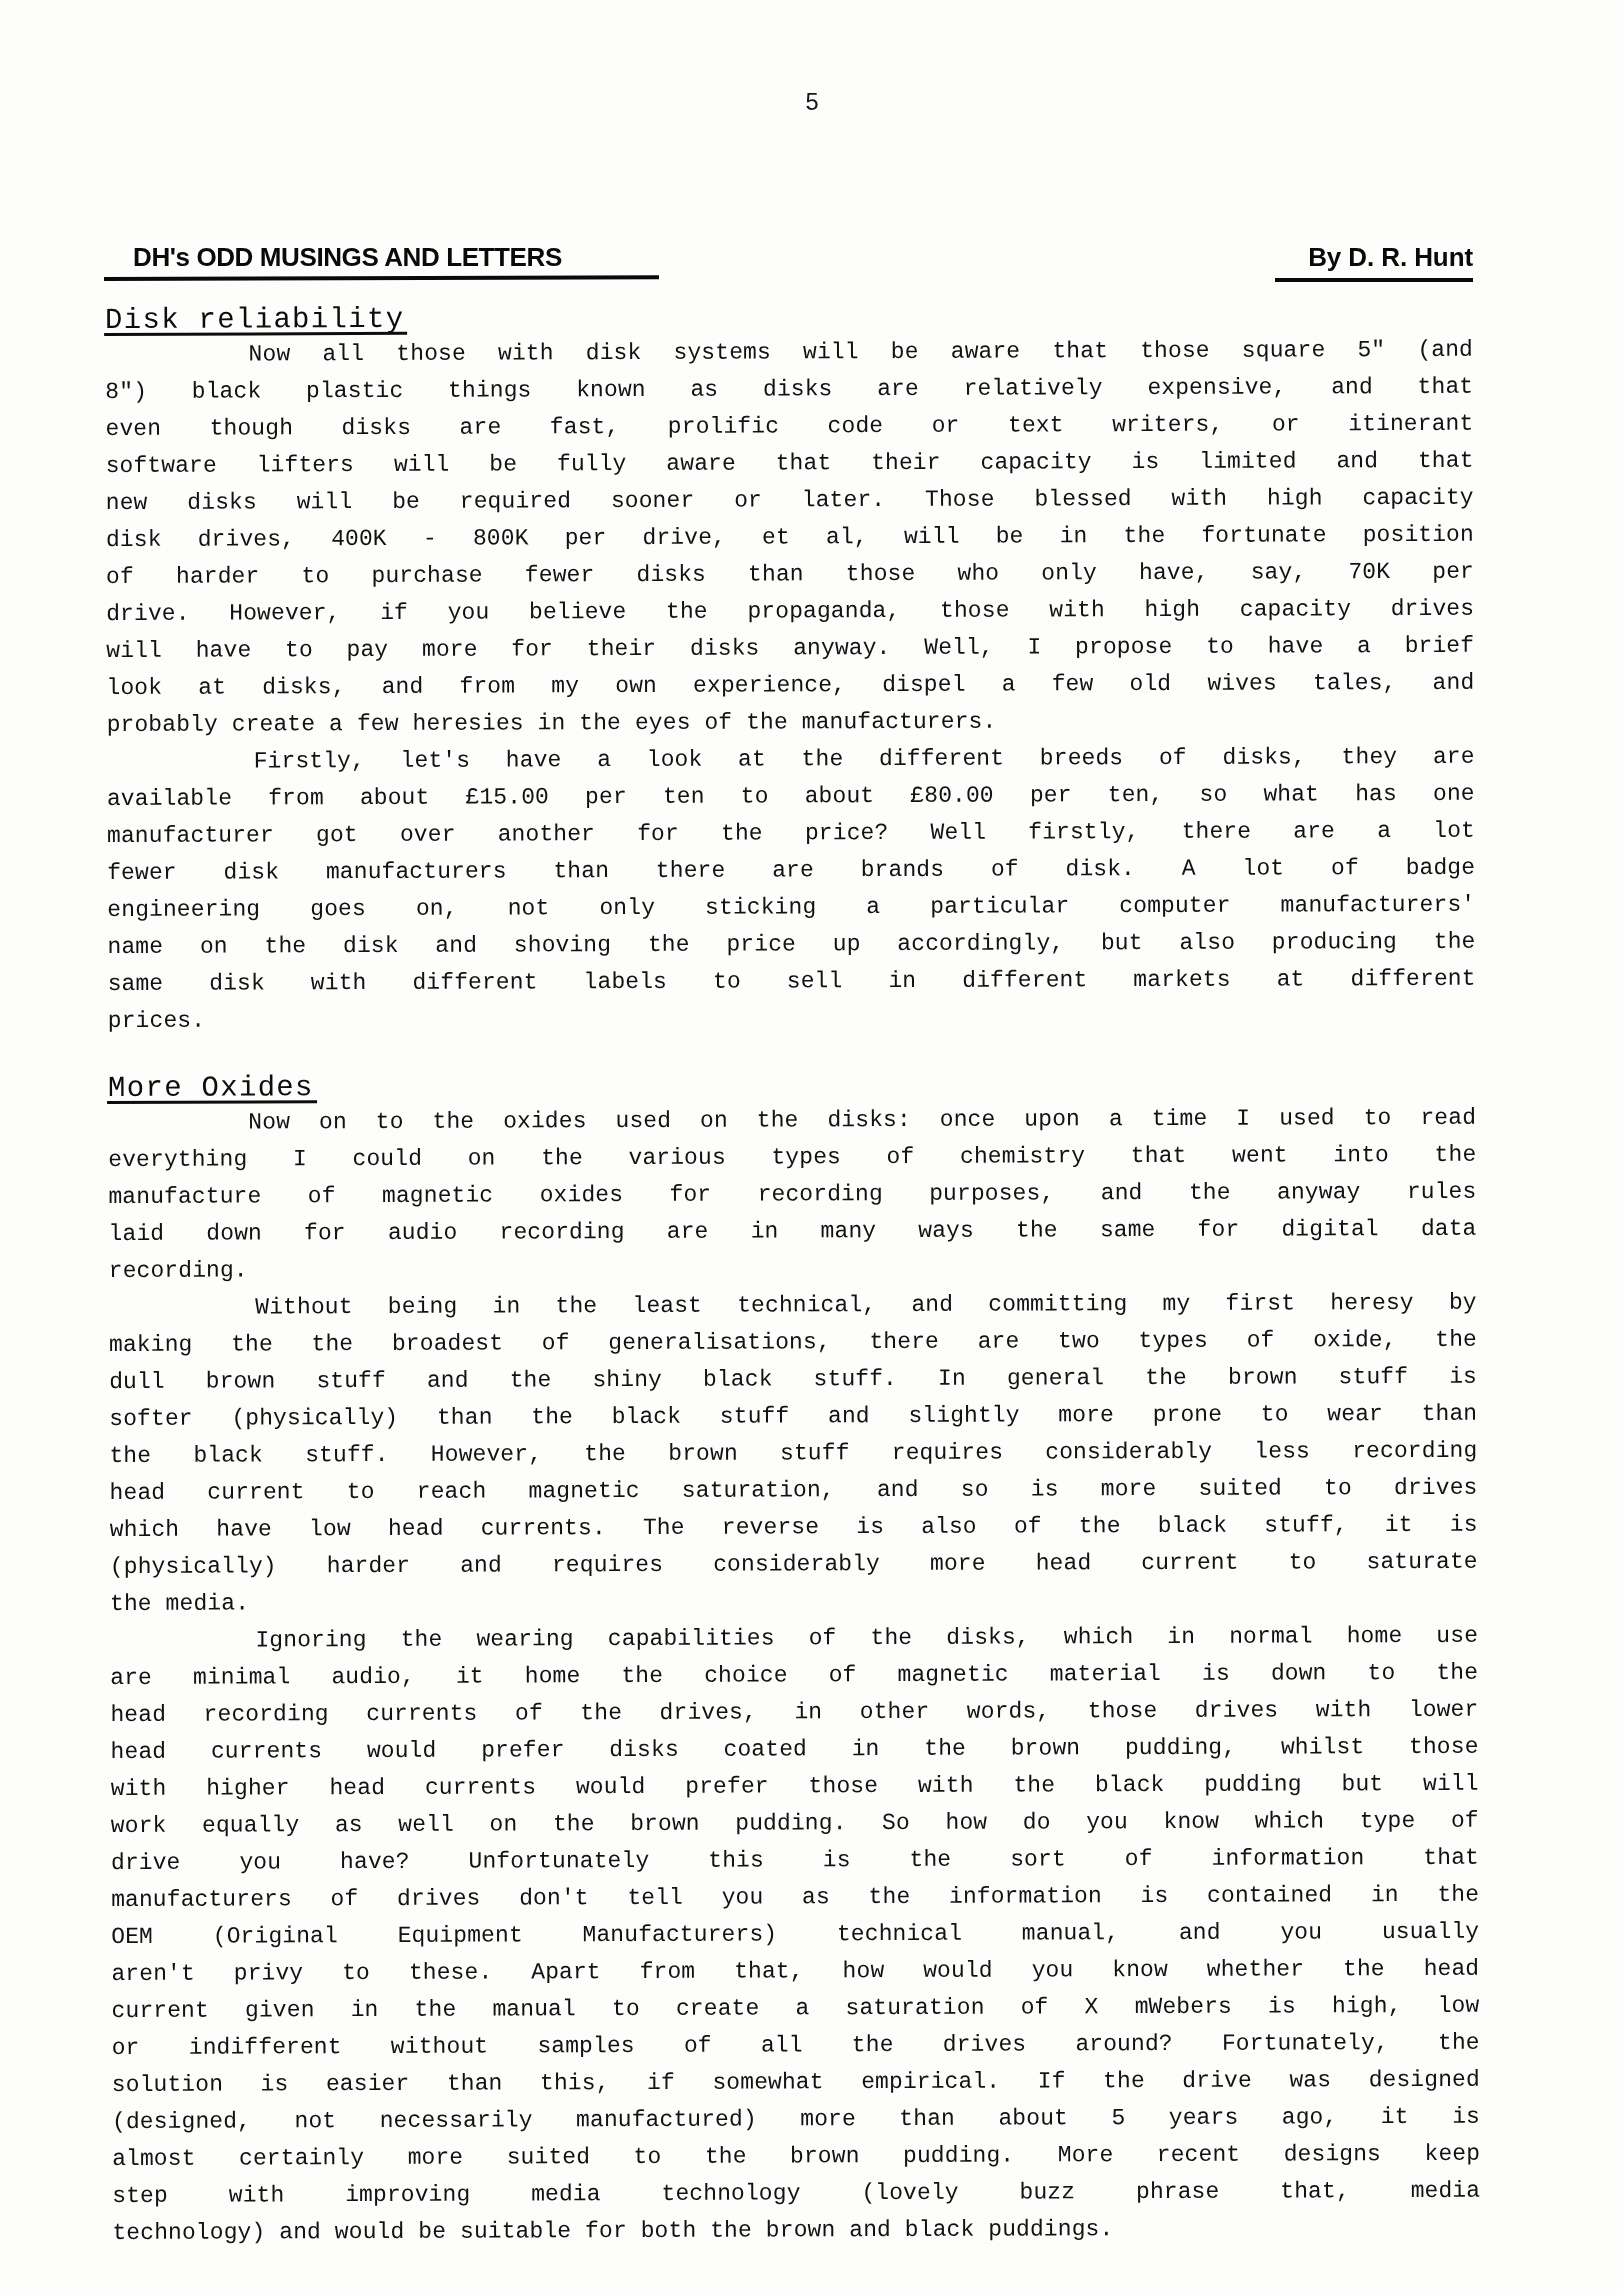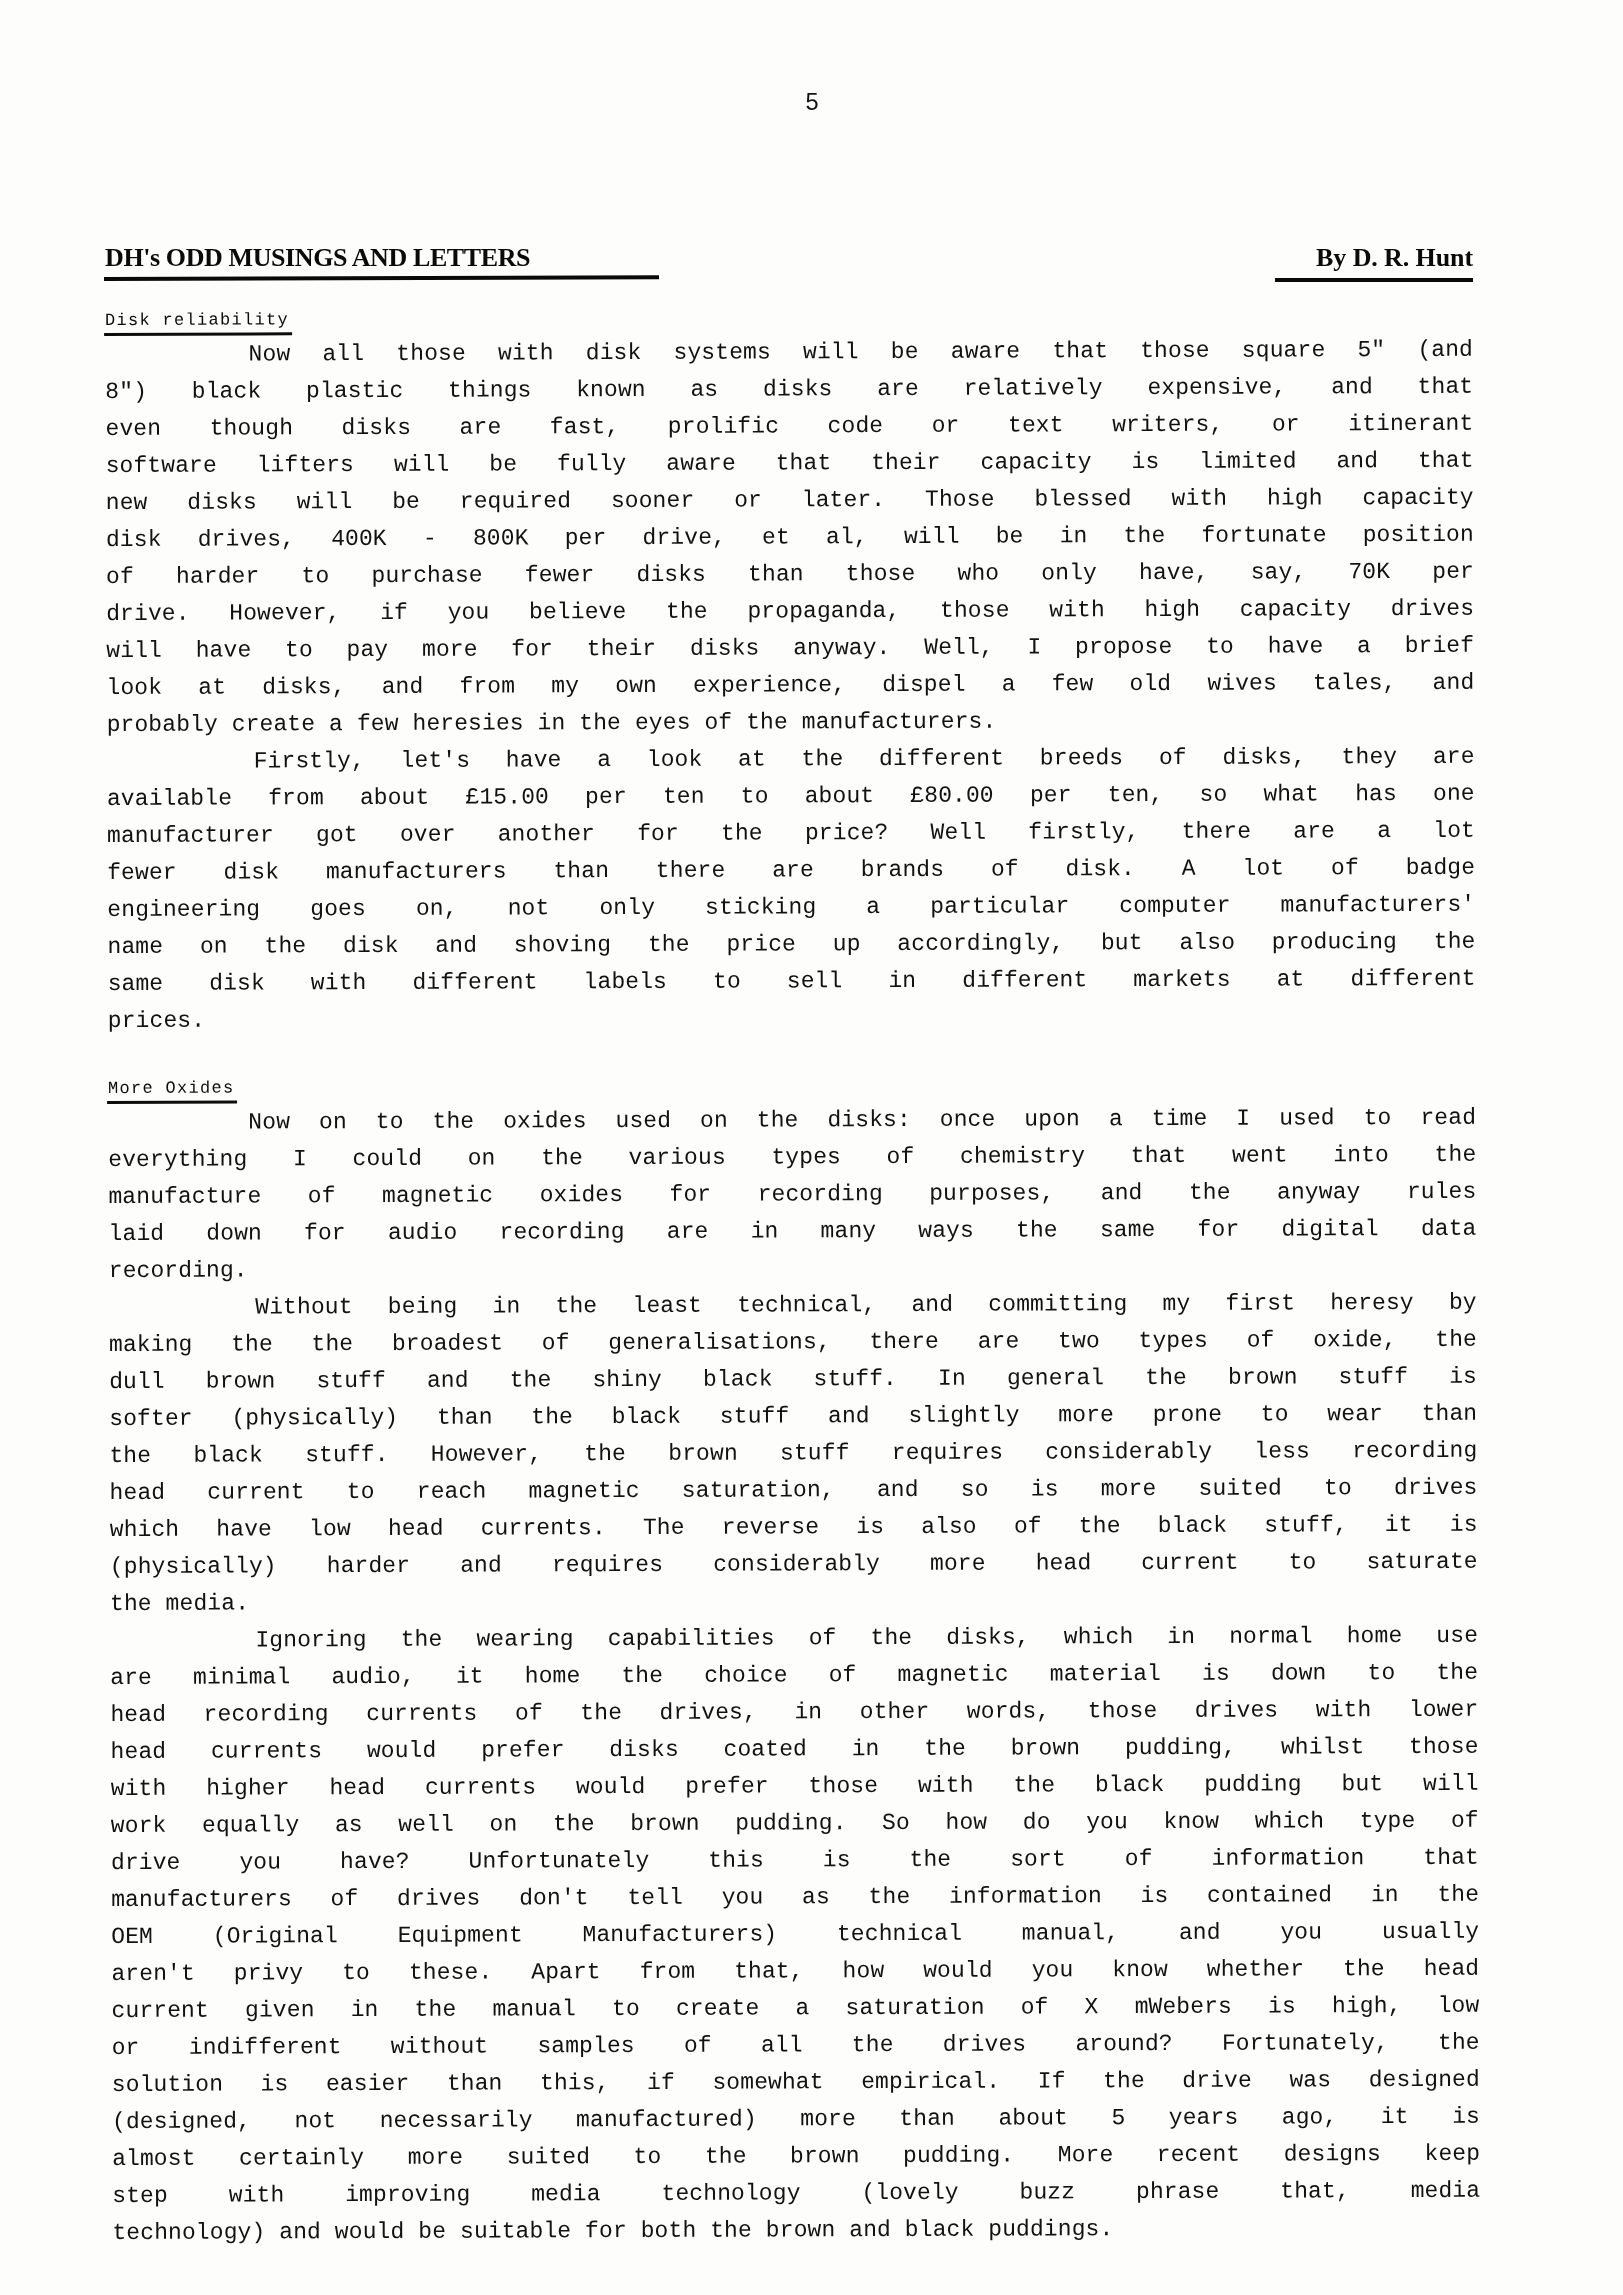--- a/index.html
+++ b/index.html
@@ -40,26 +40,27 @@
     position: absolute;
     top: 244px;
     left: 105px;
     width: 1368px;
     display: flex;
     align-items: flex-end;
     justify-content: space-between;
   }
   .masthead-title,
   .masthead-author {
-    font-family: Liberation Serif, serif;
+    font-family: Liberation Sans, sans-serif;
     font-weight: bold;
     font-size: 26px;
     line-height: 1.05;
     color: #0a0a0a;
     white-space: nowrap;
+    margin-left: 28px;
   }
   .masthead-title {
     letter-spacing: -0.4px;
   }
   .masthead-author {
     letter-spacing: -0.1px;
   }
   .masthead-rule-left {
     position: absolute;
     top: 277px;
@@ -82,21 +83,21 @@
   
   .body-block {
     position: absolute;
     top: 304px;
     left: 105px;
     width: 1368px;
   }
 
   .section-heading {
     position: relative;
-    font-size: 17px;
+    font-size: 29px;
     line-height: 33px;
     letter-spacing: 1.3px;
     color: #0d0d0d;
     display: inline-block;
     white-space: nowrap;
   }
   .section-heading::after {
     content: "";
     position: absolute;
     left: -1.4px;

